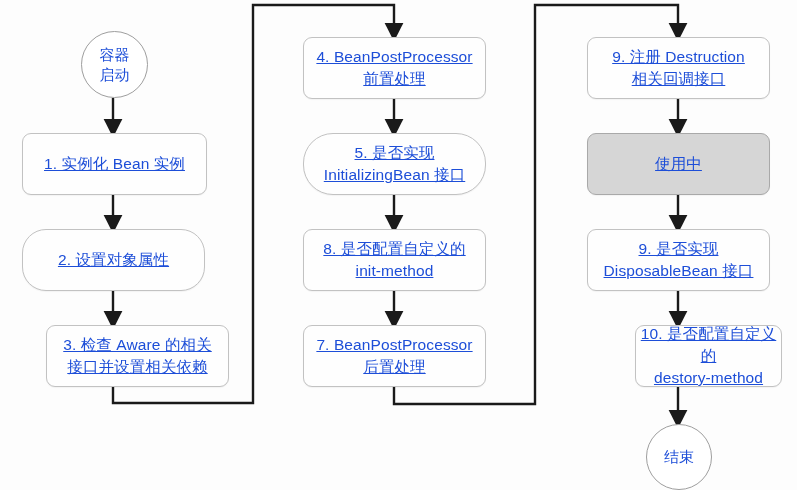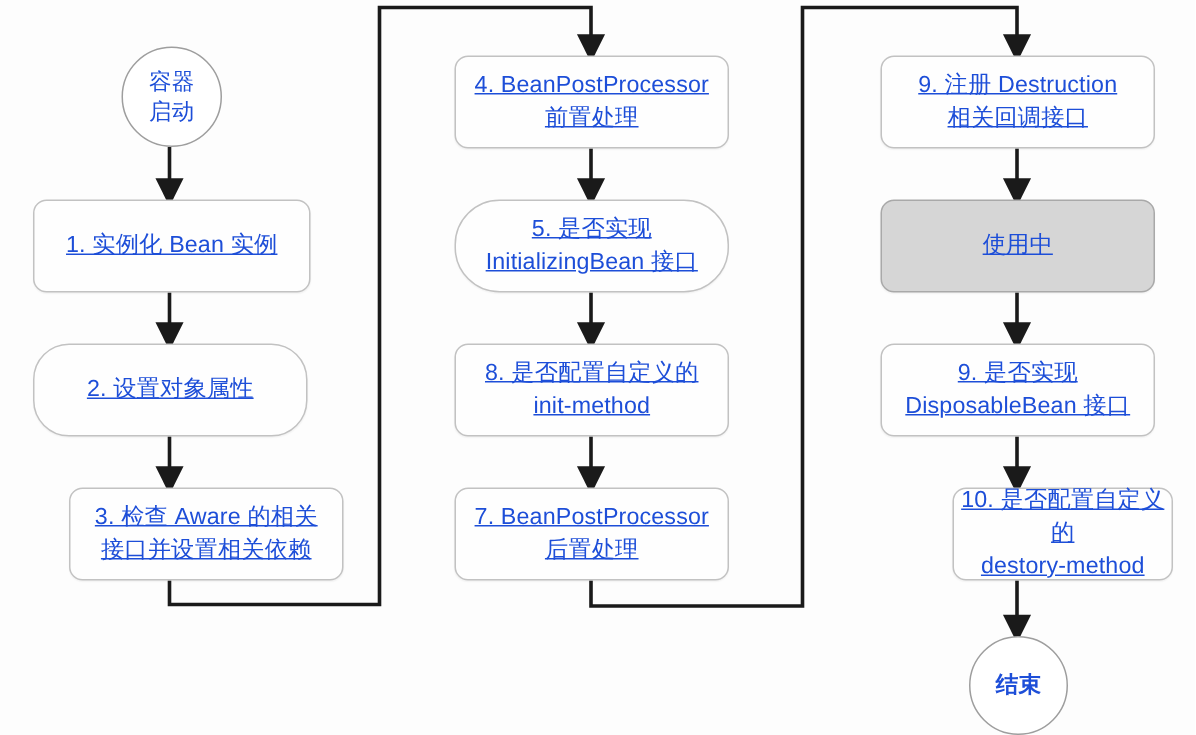--- a/index.html
+++ b/index.html
@@ -96,15 +96,15 @@
 init-method</div>
       <div class="node box" style="left: 303px; top: 325px; width: 183px; height: 62px;">7. BeanPostProcessor
 后置处理</div>
       <div class="node box" style="left: 587px; top: 37px; width: 183px; height: 62px;">9. 注册 Destruction
 相关回调接口</div>
       <div class="node box filled" style="left: 587px; top: 133px; width: 183px; height: 62px;">使用中</div>
       <div class="node box" style="left: 587px; top: 229px; width: 183px; height: 62px;">9. 是否实现
 DisposableBean 接口</div>
       <div class="node box" style="left: 587px; top: 325px; width: 147px; height: 62px; margin-left: 48px;">10. 是否配置自定义的
 destory-method</div>
-      <div class="node terminator" style="left: 646px; top: 424px; width: 66px; height: 66px; font-weight: bold;">结束</div>
+      <div class="node terminator" style="left: 646px; top: 424px; width: 66px; height: 66px;">结束</div>
     </div>
 </div>
 
 </body></html>

